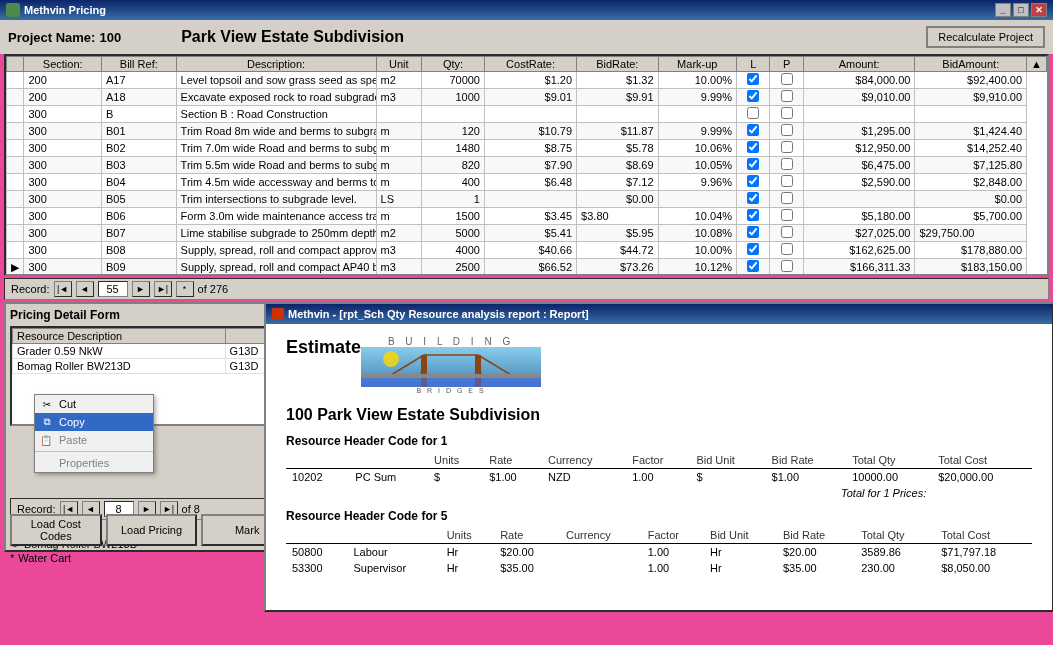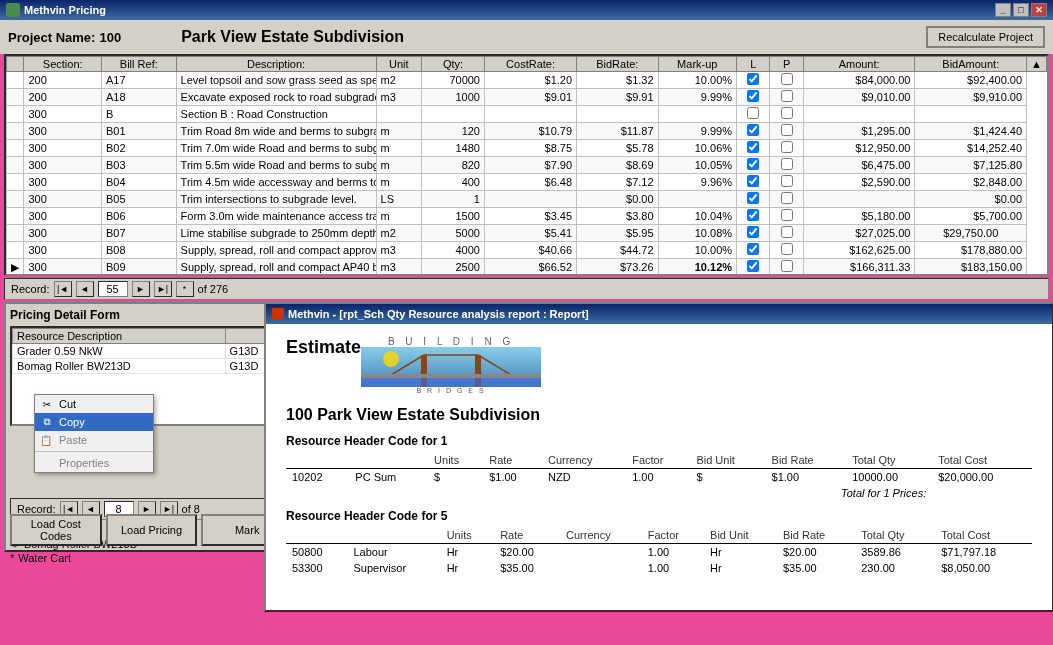--- a/index.html
+++ b/index.html
@@ -534,41 +534,41 @@
             <td style="text-align: right;">$0.00</td>
           </tr>
           <tr>
             <td class="arrow-cell"></td>
             <td>300</td>
             <td>B06</td>
             <td style="max-width: 200px; overflow: hidden;">Form 3.0m wide maintenance access track</td>
             <td>m</td>
             <td style="text-align: right;">1500</td>
             <td style="text-align: right;">$3.45</td>
-            <td style="text-align: right;">$3.80</td>
+            <td style="text-align: left;">$3.80</td>
             <td style="text-align: right;">10.04%</td>
             <td class="checkbox-cell"><input type="checkbox" class="cb" checked="" style=""></td>
             <td class="checkbox-cell"><input type="checkbox" class="cb" style=""></td>
             <td style="text-align: right;">$5,180.00</td>
             <td style="text-align: right;">$5,700.00</td>
           </tr>
           <tr>
             <td class="arrow-cell"></td>
             <td>300</td>
             <td>B07</td>
             <td style="max-width: 200px; overflow: hidden;">Lime stabilise subgrade to 250mm depth, a</td>
             <td>m2</td>
             <td style="text-align: right;">5000</td>
             <td style="text-align: right;">$5.41</td>
             <td style="text-align: right;">$5.95</td>
             <td style="text-align: right;">10.08%</td>
             <td class="checkbox-cell"><input type="checkbox" class="cb" checked="" style=""></td>
             <td class="checkbox-cell"><input type="checkbox" class="cb" style=""></td>
             <td style="text-align: right;">$27,025.00</td>
-            <td style="text-align: center;">$29,750.00</td>
+            <td style="text-align: left;">$29,750.00</td>
           </tr>
           <tr>
             <td class="arrow-cell"></td>
             <td>300</td>
             <td>B08</td>
             <td style="max-width: 200px; overflow: hidden;">Supply, spread, roll and compact approved</td>
             <td>m3</td>
             <td style="text-align: right;">4000</td>
             <td style="text-align: right;">$40.66</td>
             <td style="text-align: right;">$44.72</td>
@@ -580,21 +580,21 @@
           </tr>
           <tr>
             <td class="arrow-cell">▶</td>
             <td>300</td>
             <td>B09</td>
             <td style="max-width: 200px; overflow: hidden;">Supply, spread, roll and compact AP40 ba</td>
             <td>m3</td>
             <td style="text-align: right;">2500</td>
             <td style="text-align: right;">$66.52</td>
             <td style="text-align: right;">$73.26</td>
-            <td style="text-align: right; font-weight: bold;">10.12%</td>
+            <td style="text-align: right;">10.12%</td>
             <td class="checkbox-cell"><input type="checkbox" class="cb" checked="" style=""></td>
             <td class="checkbox-cell"><input type="checkbox" class="cb" style=""></td>
             <td style="text-align: right;">$166,311.33</td>
             <td style="text-align: right;">$183,150.00</td>
           </tr>
           <tr>
             <td class="arrow-cell"></td>
             <td>300</td>
             <td>B10</td>
             <td style="max-width: 200px; overflow: hidden;">Construct vertical sli</td>

